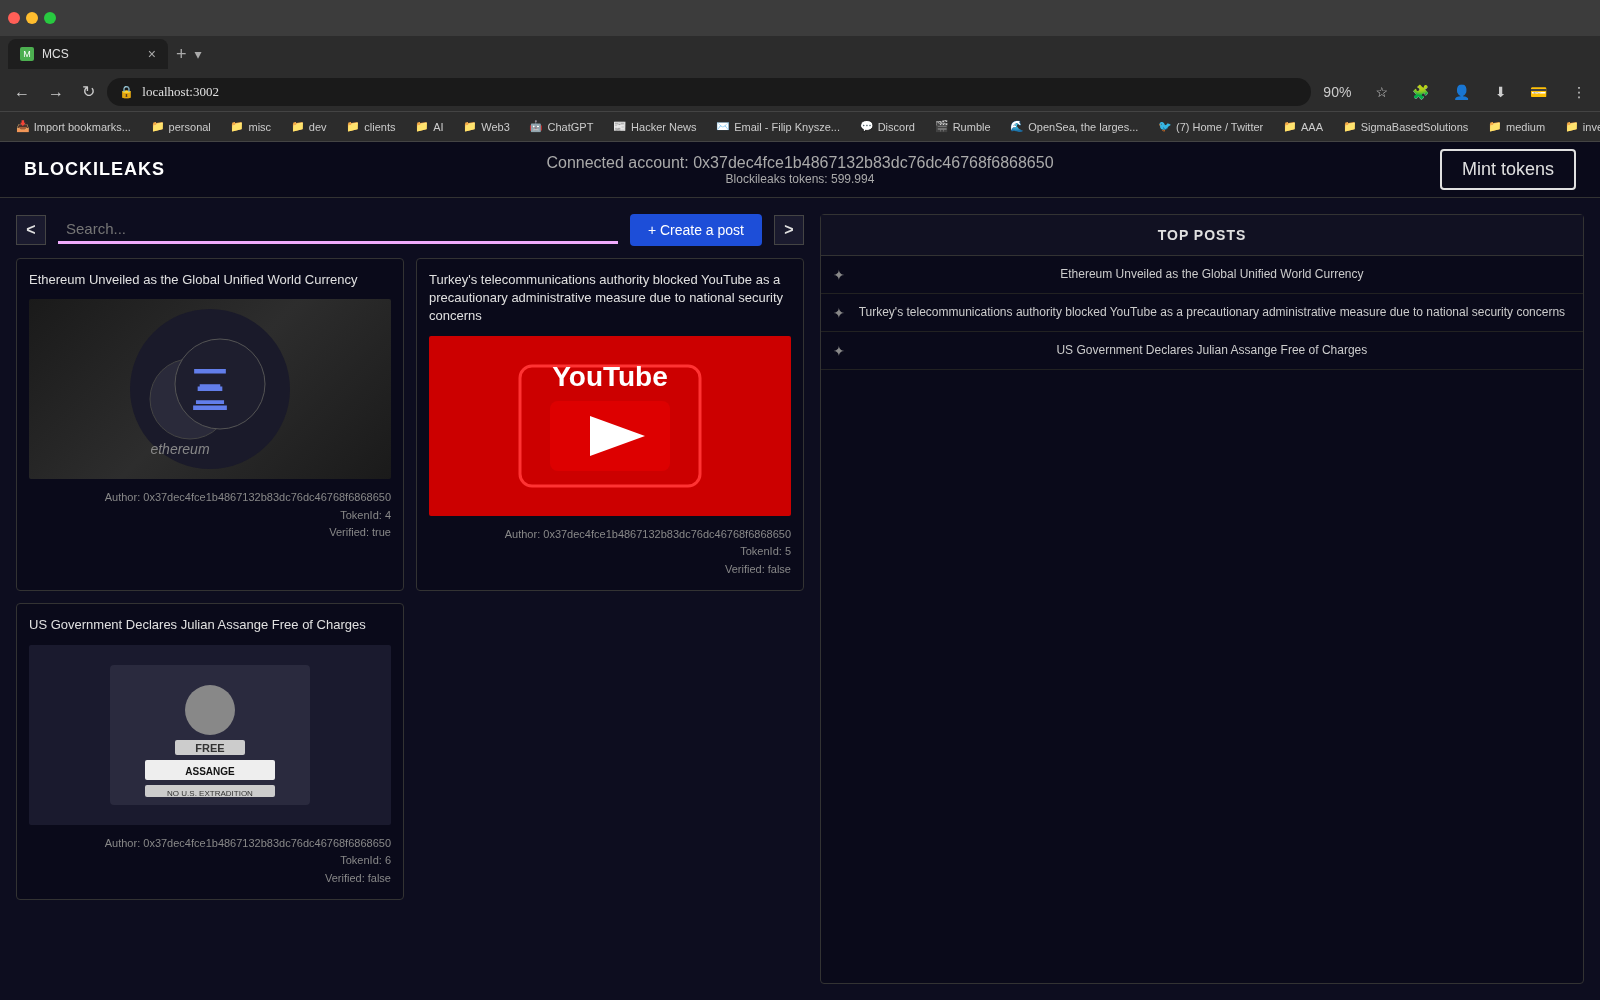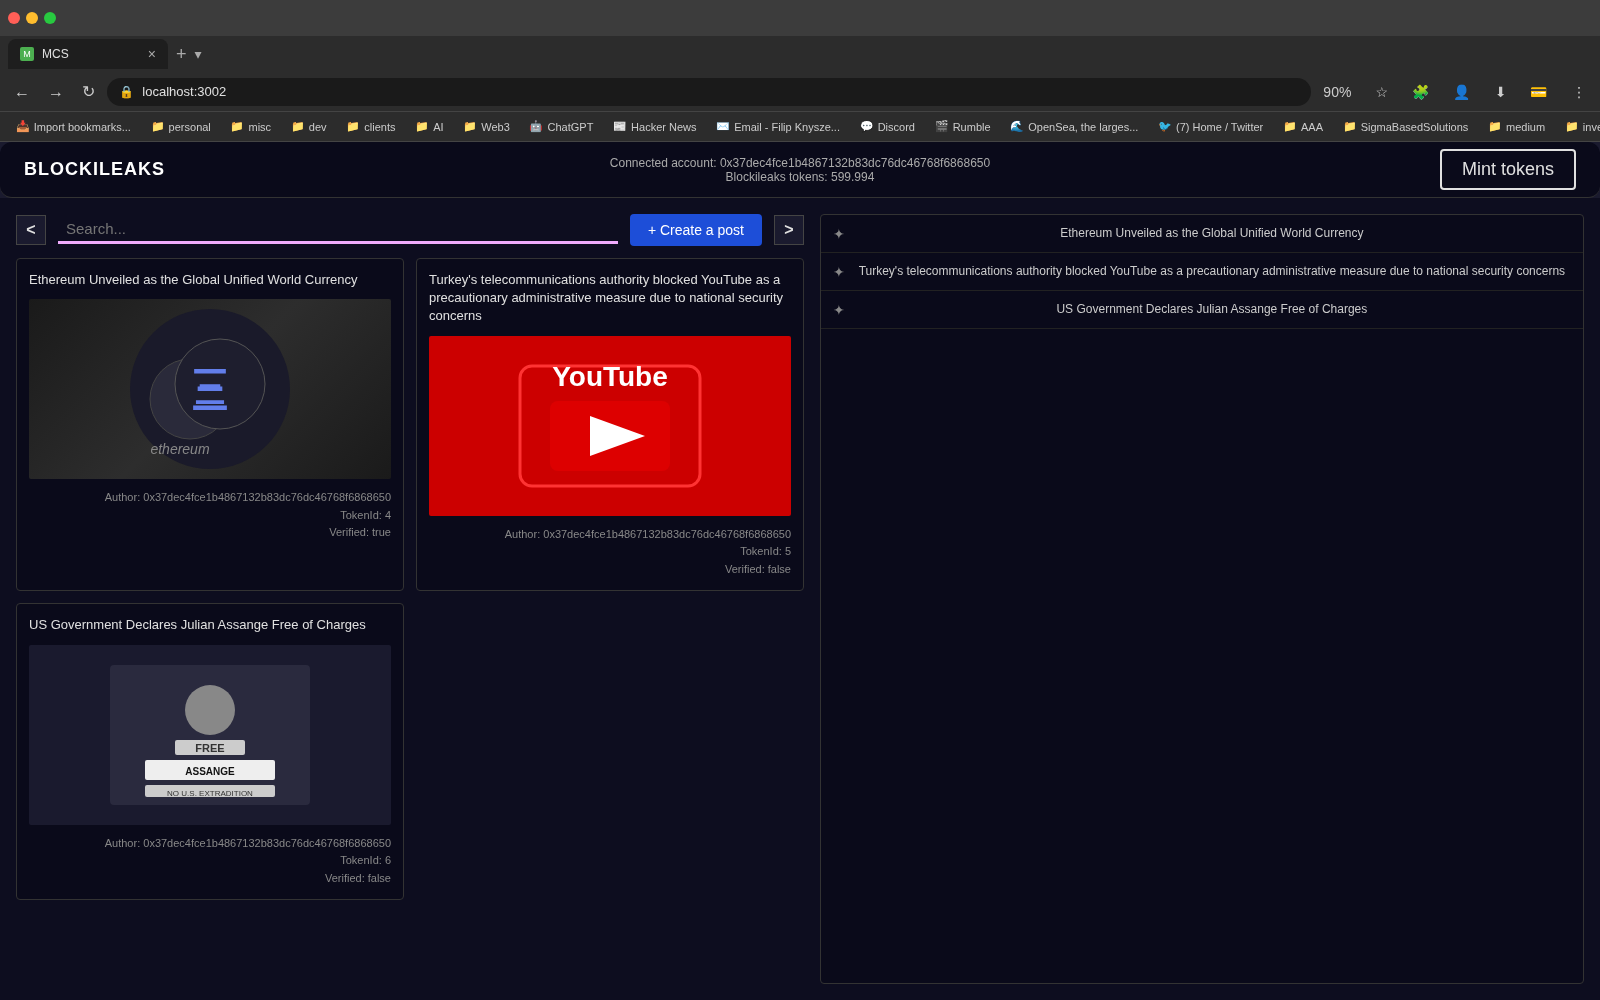--- a/index.html
+++ b/index.html
@@ -96,20 +96,21 @@
       gap: 8px;
     }
     .address-bar-icon { color: #888; font-size: 12px; }
     .address-bar {
       background: none;
       border: none;
       color: #e0e0e0;
       font-size: 13px;
       flex: 1;
       outline: none;
+      font-family: Liberation Serif, serif;
     }
     .nav-actions {
       display: flex;
       gap: 12px;
       align-items: center;
     }
     .nav-action-btn {
       background: none;
       border: none;
       color: #ccc;
@@ -142,36 +143,35 @@
 
     
     .app-header {
       background: #0a0a1a;
       border-bottom: 1px solid #333;
       height: 56px;
       display: flex;
       align-items: center;
       padding: 0 24px;
       position: relative;
-      border-radius: 12px;
     }
     .app-logo {
       font-size: 18px;
       font-weight: 700;
       color: #ffffff;
       letter-spacing: 1px;
     }
     .header-center {
       position: absolute;
       left: 50%;
       transform: translateX(-50%);
       text-align: center;
     }
     .connected-account {
-      font-size: 12px;
+      font-size: 16px;
       color: #aaa;
     }
     .tokens-info {
       font-size: 12px;
       color: #aaa;
     }
     .mint-btn {
       margin-left: auto;
       background: transparent;
       border: 2px solid #e0e0e0;
@@ -550,20 +550,21 @@
           <div>Author: <span>0x37dec4fce1b4867132b83dc76dc46768f6868650</span></div>
           <div>TokenId: <span>6</span></div>
           <div>Verified: <span>false</span></div>
         </div>
       </div>
 
     </div>
   </div>
 
   <div class="sidebar">
+    <div class="sidebar-header">TOP POSTS</div>
 
     <div class="top-post-item">
       <span class="top-post-star">✦</span>
       <span class="top-post-text">Ethereum Unveiled as the Global Unified World Currency</span>
     </div>
 
     <div class="top-post-item">
       <span class="top-post-star">✦</span>
       <span class="top-post-text">Turkey's telecommunications authority blocked YouTube as a precautionary administrative measure due to national security concerns</span>
     </div>

